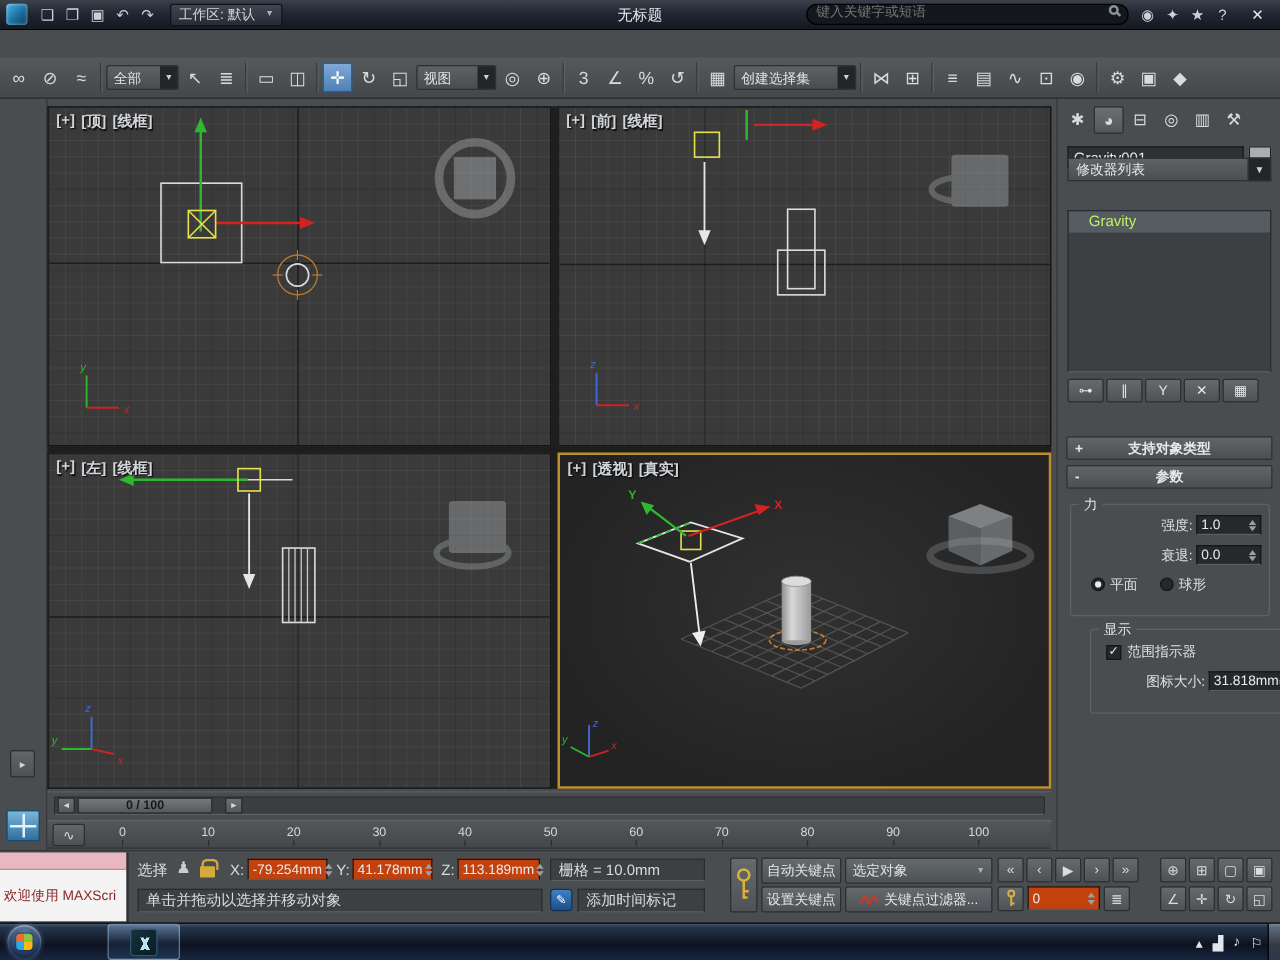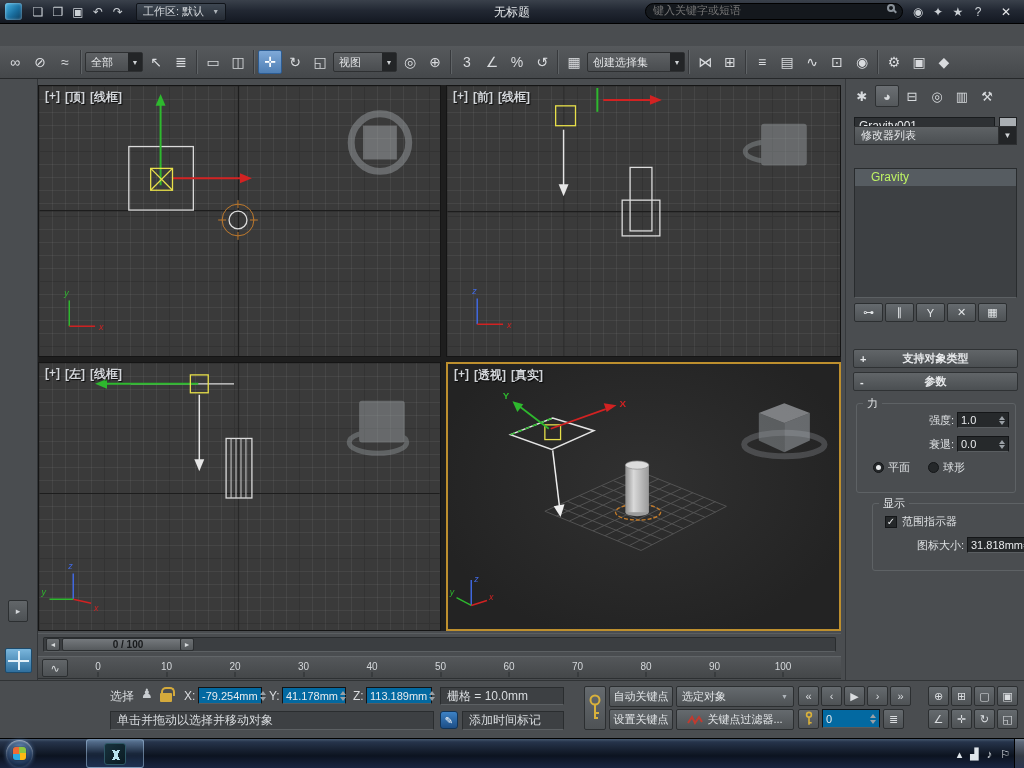--- a/index.html
+++ b/index.html
@@ -59,33 +59,33 @@
   .axline{stroke:#1d1d1d;stroke-width:1.2}
   .axlbl{font-size:9px;font-style:italic}
   .glbl{font-size:10px;font-weight:bold}
 
   
   #trackbar{position:absolute;left:38px;top:633px;width:803px;height:21px;background:#4a4d50;border-top:1px solid #5a5e61;display:flex;align-items:center;padding:0 5px}
   .tb-track{position:relative;flex:1;height:15px;background:#3b3e41;border:1px solid #292c2e;border-bottom-color:#5c6063;border-radius:2px}
   .slider-arrow{position:absolute;top:0;width:14px;height:13px;background:linear-gradient(#6d7174,#54585b);border:1px solid #2b2e30;border-radius:2px;display:flex;align-items:center;justify-content:center;font-size:7px;color:#d6d9db}
   #sl-left{left:2px}
   #sl-right{left:136px}
-  .slider-handle{position:absolute;left:18px;top:0;width:132px;height:13px;background:linear-gradient(#75797d,#55595c);border:1px solid #2b2e30;border-radius:2px;display:flex;align-items:center;justify-content:center;font-size:10px;font-weight:bold;color:#17191b}
+  .slider-handle{position:absolute;left:18px;top:0;width:108px;height:13px;background:linear-gradient(#75797d,#55595c);border:1px solid #2b2e30;border-radius:2px;display:flex;align-items:center;justify-content:center;font-size:10px;font-weight:bold;color:#17191b}
   #ruler{position:absolute;left:38px;top:656px;width:803px;height:23px;background:linear-gradient(#54575a,#444749);border-top:1px solid #616568;border-bottom:1px solid #2d3032}
   .tick-label{position:absolute;top:4px;transform:translateX(-50%);font-size:10px;color:#d5d8db}
   .tick-mark{position:absolute;bottom:1px;width:1px;height:5px;background:#2b2e30;transform:translateX(-50%)}
   .curve-btn{position:absolute;left:4px;top:2px;width:26px;height:18px;background:linear-gradient(#626669,#4d5154);border:1px solid #2c2f31;border-radius:2px;display:flex;align-items:center;justify-content:center;font-size:11px;color:#d6d9db}
 
   
   #statusbar{position:absolute;left:0;top:680px;width:1024px;height:58px;background:#4a4d50;border-top:1px solid #303335}
   .listener{position:absolute;left:0;top:1px;width:103px;height:56px;border-right:2px solid #303335}
   .listener-pink{height:14px;background:#e9b7bf;border-bottom:1px solid #b98f96}
   .listener-white{height:41px;background:#f4f4f4;color:#8e1f1f;font-size:11px;padding:13px 3px 0;white-space:nowrap;overflow:hidden}
   .sb-label{position:absolute;font-size:12px;color:#d9dcdf;white-space:nowrap}
-  .coord-field{position:absolute;height:17px;background:#0369a1;border:1px solid #121416;border-bottom-color:#585c5f;color:#e9ebed;font-size:11px;display:flex;align-items:center;padding:0 3px;gap:2px}
+  .coord-field{position:absolute;height:17px;background:#c2410c;border:1px solid #121416;border-bottom-color:#585c5f;color:#e9ebed;font-size:11px;display:flex;align-items:center;padding:0 3px;gap:2px}
   .spin{margin-left:auto;display:flex;flex-direction:column;gap:2px;flex:none}
   .spin i{display:block;width:0;height:0;border-left:3px solid transparent;border-right:3px solid transparent}
   .spin .up{border-bottom:4px solid #9aa0a5}
   .spin .dn{border-top:4px solid #9aa0a5}
   .sunken{position:absolute;background:#3d4043;border:1px solid #2a2d2f;border-bottom-color:#5c6063;color:#d9dcdf;font-size:12px;display:flex;align-items:center;padding:0 6px;white-space:nowrap;overflow:hidden}
   .raised{background:linear-gradient(#656a6e,#4e5255);border:1px solid #2c2f31;border-radius:2px;color:#e3e6e8;font-size:11px;display:flex;align-items:center;justify-content:center;white-space:nowrap}
   .sb-btn{width:21px;height:20px;font-size:11px;color:#dadde0;flex:none}
   .icon-badge{position:absolute;width:18px;height:18px;border-radius:3px;background:linear-gradient(#3d82c6,#1d4e86);border:1px solid #123458;color:#fff;font-size:10px;display:flex;align-items:center;justify-content:center}
   .lockicon{position:absolute;width:12px;height:9px;background:#d4aa3c;border-radius:1px}
   .lockicon:before{content:"";position:absolute;left:1px;top:-6px;width:10px;height:7px;border:2px solid #d4aa3c;border-bottom:none;border-radius:5px 5px 0 0}
@@ -442,20 +442,24 @@
       <div class="tick-mark" style="left: 539.5px;"></div>
       <div class="tick-label" style="left: 608px;">80</div>
       <div class="tick-mark" style="left: 608px;"></div>
       <div class="tick-label" style="left: 676.5px;">90</div>
       <div class="tick-mark" style="left: 676.5px;"></div>
       <div class="tick-label" style="left: 745px;">100</div>
       <div class="tick-mark" style="left: 745px;"></div>
     </div>
 
   <div id="statusbar">
+    <div class="listener">
+      <div class="listener-pink"></div>
+      <div class="listener-white">欢迎使用 MAXScri</div>
+    </div>
     <div class="sb-label" style="left:110px;top:7px">选择</div>
     <div class="pawn" style="left:141px;top:5px">♟</div>
     <div class="lockicon" style="left:160px;top:12px"></div>
 
     <div class="sb-label" style="left:184px;top:8px">X:</div>
     <div class="coord-field" style="left:198px;top:6px;width:64px">
       <span>-79.254mm</span>
       <span class="spin">
           <i class="up"></i>
           <i class="dn"></i>

